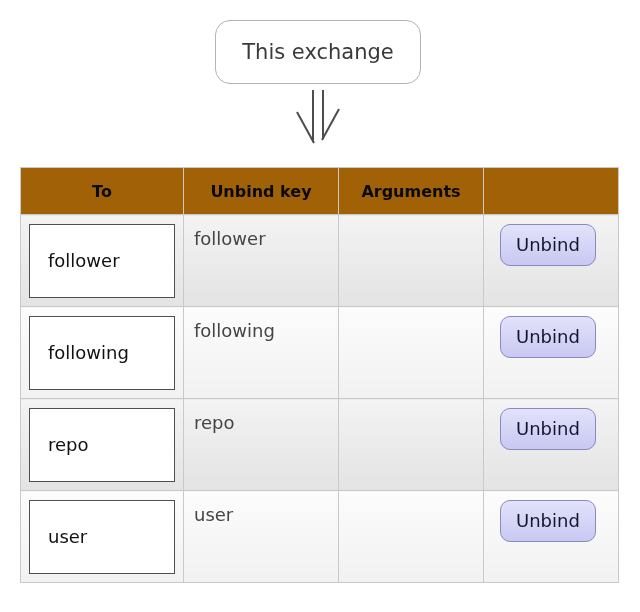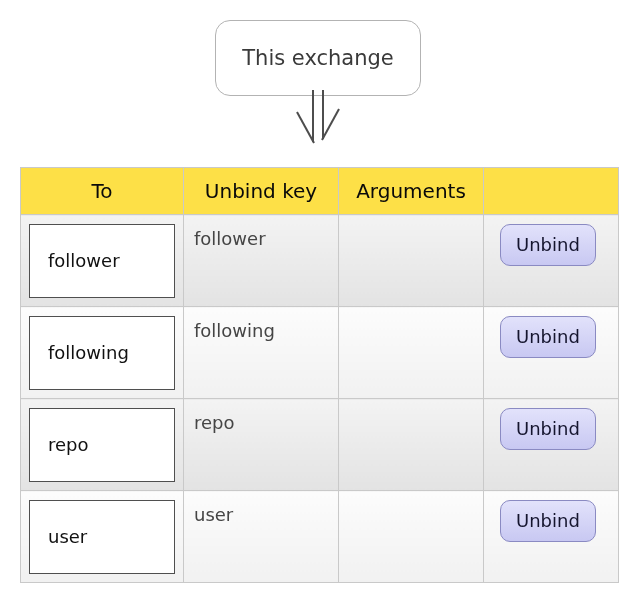--- a/index.html
+++ b/index.html
@@ -14,21 +14,21 @@
     font-family: "DejaVu Sans", "Liberation Sans", sans-serif;
     overflow: hidden;
   }
 
   
   .exchange-pill {
     position: absolute;
     left: 215px;
     top: 20px;
     width: 206px;
-    height: 76px;
+    height: 64px;
     box-sizing: border-box;
     background: #ffffff;
     border: 1.5px solid #b3b3b3;
     border-radius: 15px;
     display: flex;
     align-items: center;
     justify-content: center;
     font-size: 21px;
     color: #3a3a3a;
   }
@@ -49,24 +49,24 @@
     border-collapse: collapse;
     table-layout: fixed;
   }
   table.bindings th,
   table.bindings td {
     border: 1px solid #c9c9c9;
     box-sizing: border-box;
     overflow: hidden;
   }
   table.bindings thead th {
-    background: #fde047;
+    background: #a16207;
     height: 47px;
-    font-weight: 400;
-    font-size: 20px;
+    font-weight: 700;
+    font-size: 16px;
     color: #0a0a0a;
     text-align: center;
     vertical-align: middle;
   }
   table.bindings tbody tr {
     height: 92px;
   }
   table.bindings tbody tr:nth-child(odd) td {
     background: linear-gradient(180deg, #f3f3f3 0%, #e3e3e3 100%);
   }

